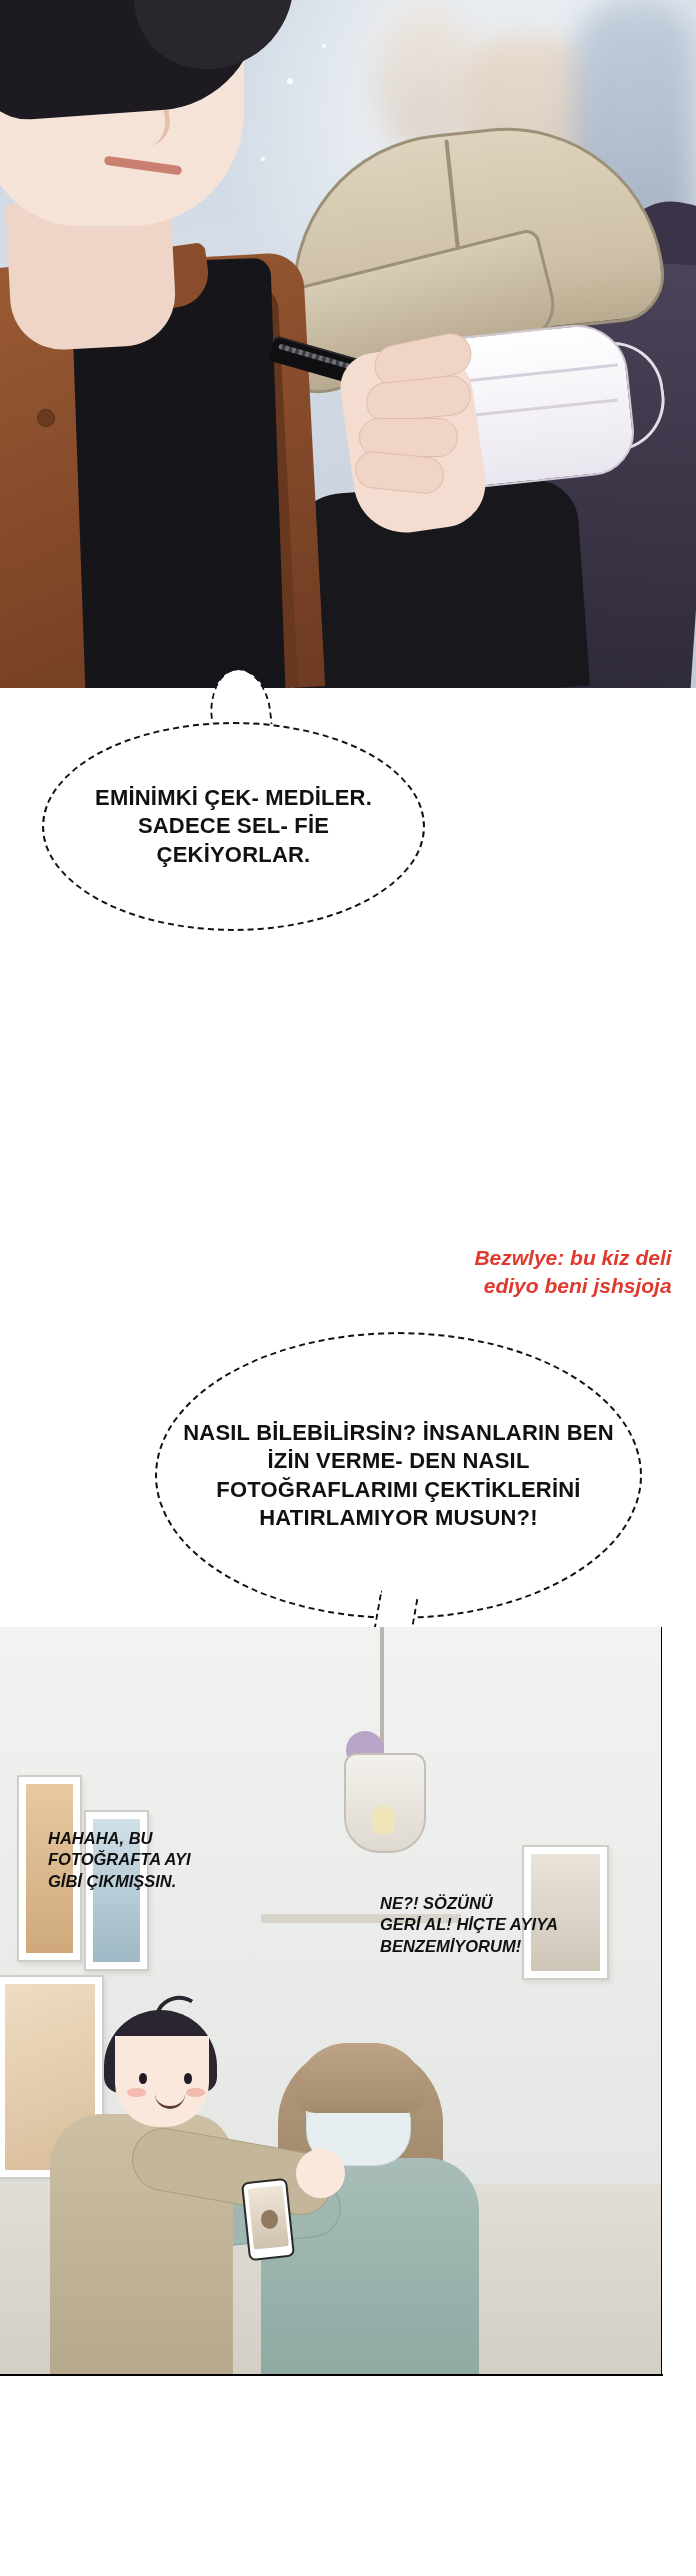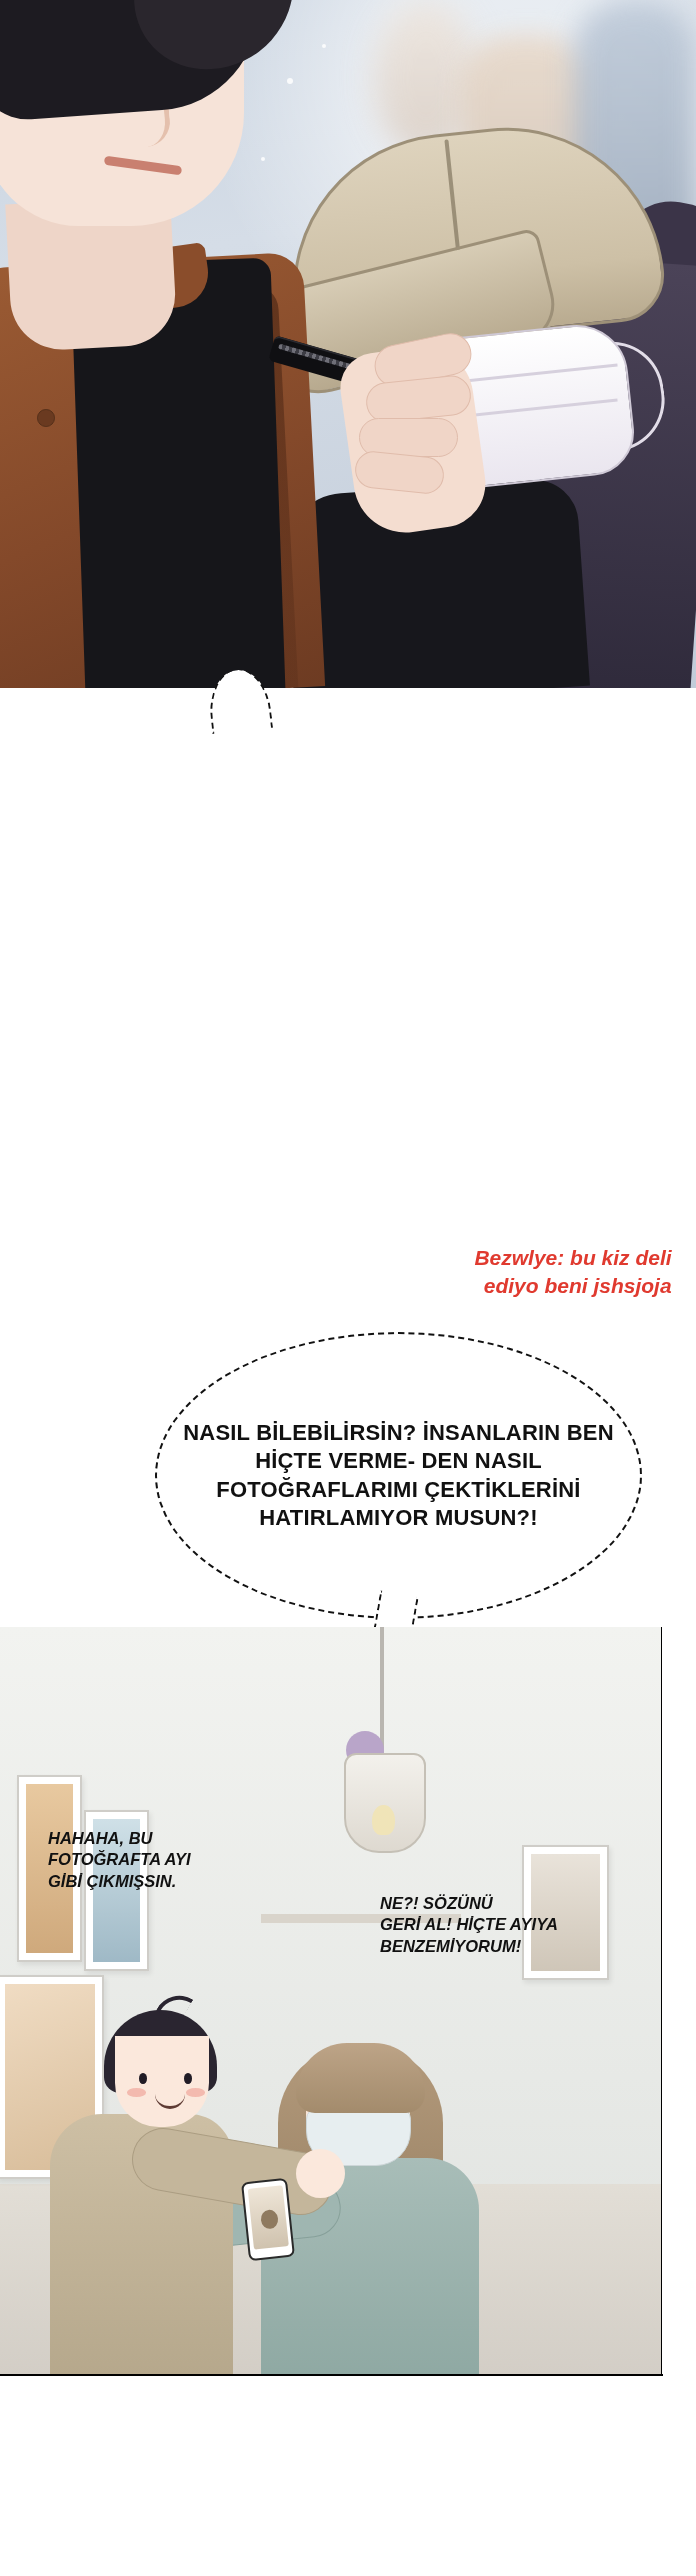--- a/index.html
+++ b/index.html
@@ -448,27 +448,32 @@
     <div class="p1-hair2"></div>
 
     <div class="p1-hand"></div>
     <div class="finger" style="left:374px;top:339px;width:96px;height:40px;transform:rotate(-12deg);"></div>
     <div class="finger" style="left:366px;top:379px;width:103px;height:38px;transform:rotate(-6deg);"></div>
     <div class="finger" style="left:359px;top:418px;width:97px;height:37px;transform:rotate(0deg);"></div>
     <div class="finger" style="left:355px;top:454px;width:87px;height:35px;transform:rotate(6deg);"></div>
   </div>
 
   <div class="b1-tail"></div>
+  <div class="bubble" id="bubble1">
+    <div class="bubble-text">EMİNİMKİ ÇEK-
+MEDİLER. SADECE SEL-
+FİE ÇEKİYORLAR.</div>
+  </div>
 
   <div class="watermark" id="watermark1">Bezwlye: bu kiz deli
 ediyo beni jshsjoja</div>
 
   <div class="bubble" id="bubble2">
     <div class="bubble-text">NASIL BİLEBİLİRSİN?
-İNSANLARIN BEN HİÇTE VERME-
+İNSANLARIN BEN İZİN VERME-
 DEN NASIL FOTOĞRAFLARIMI
 ÇEKTİKLERİNİ HATIRLAMIYOR
 MUSUN?!</div>
   </div>
   <div class="b2-tail"></div>
 
   <div class="panel2">
     <div class="p2-wall"></div>
     <div class="p2-floor"></div>
 

